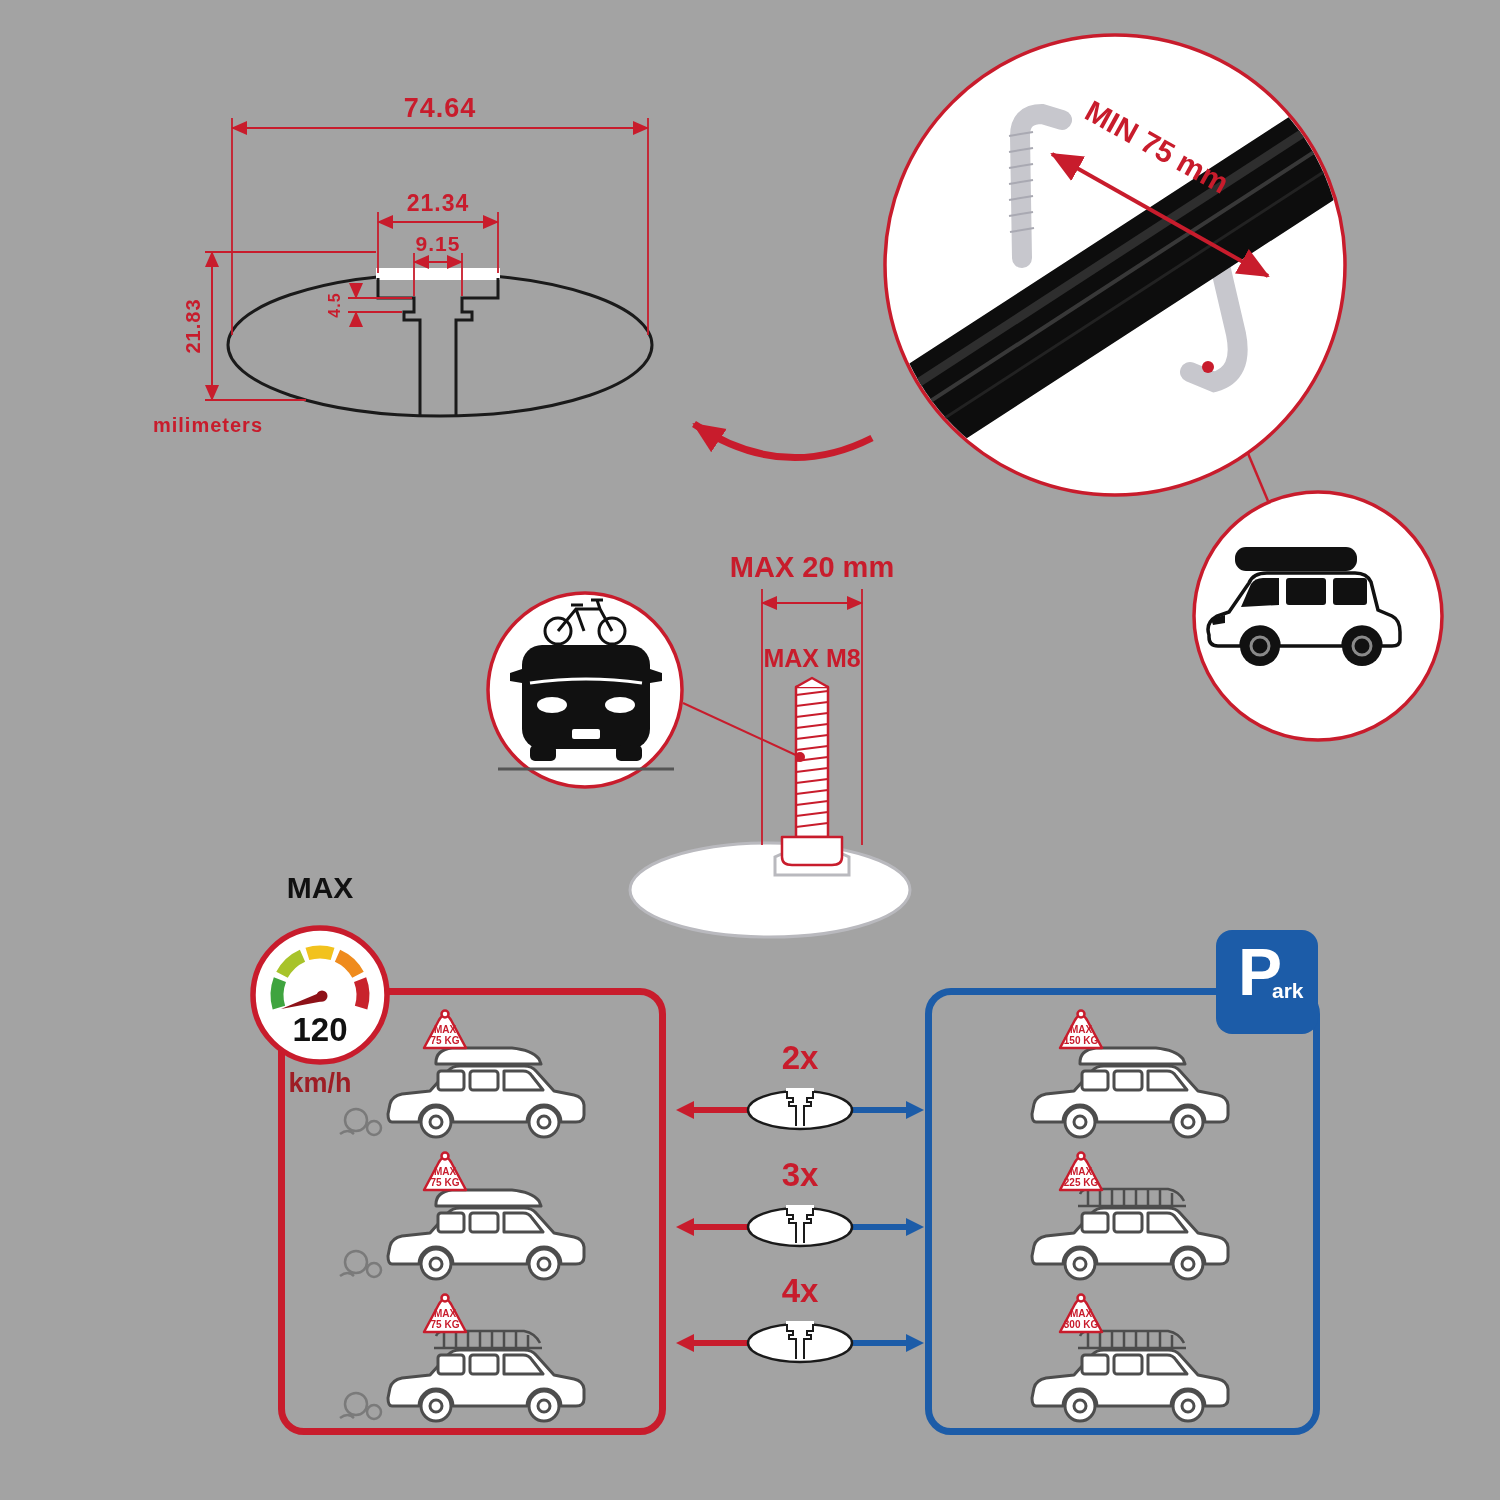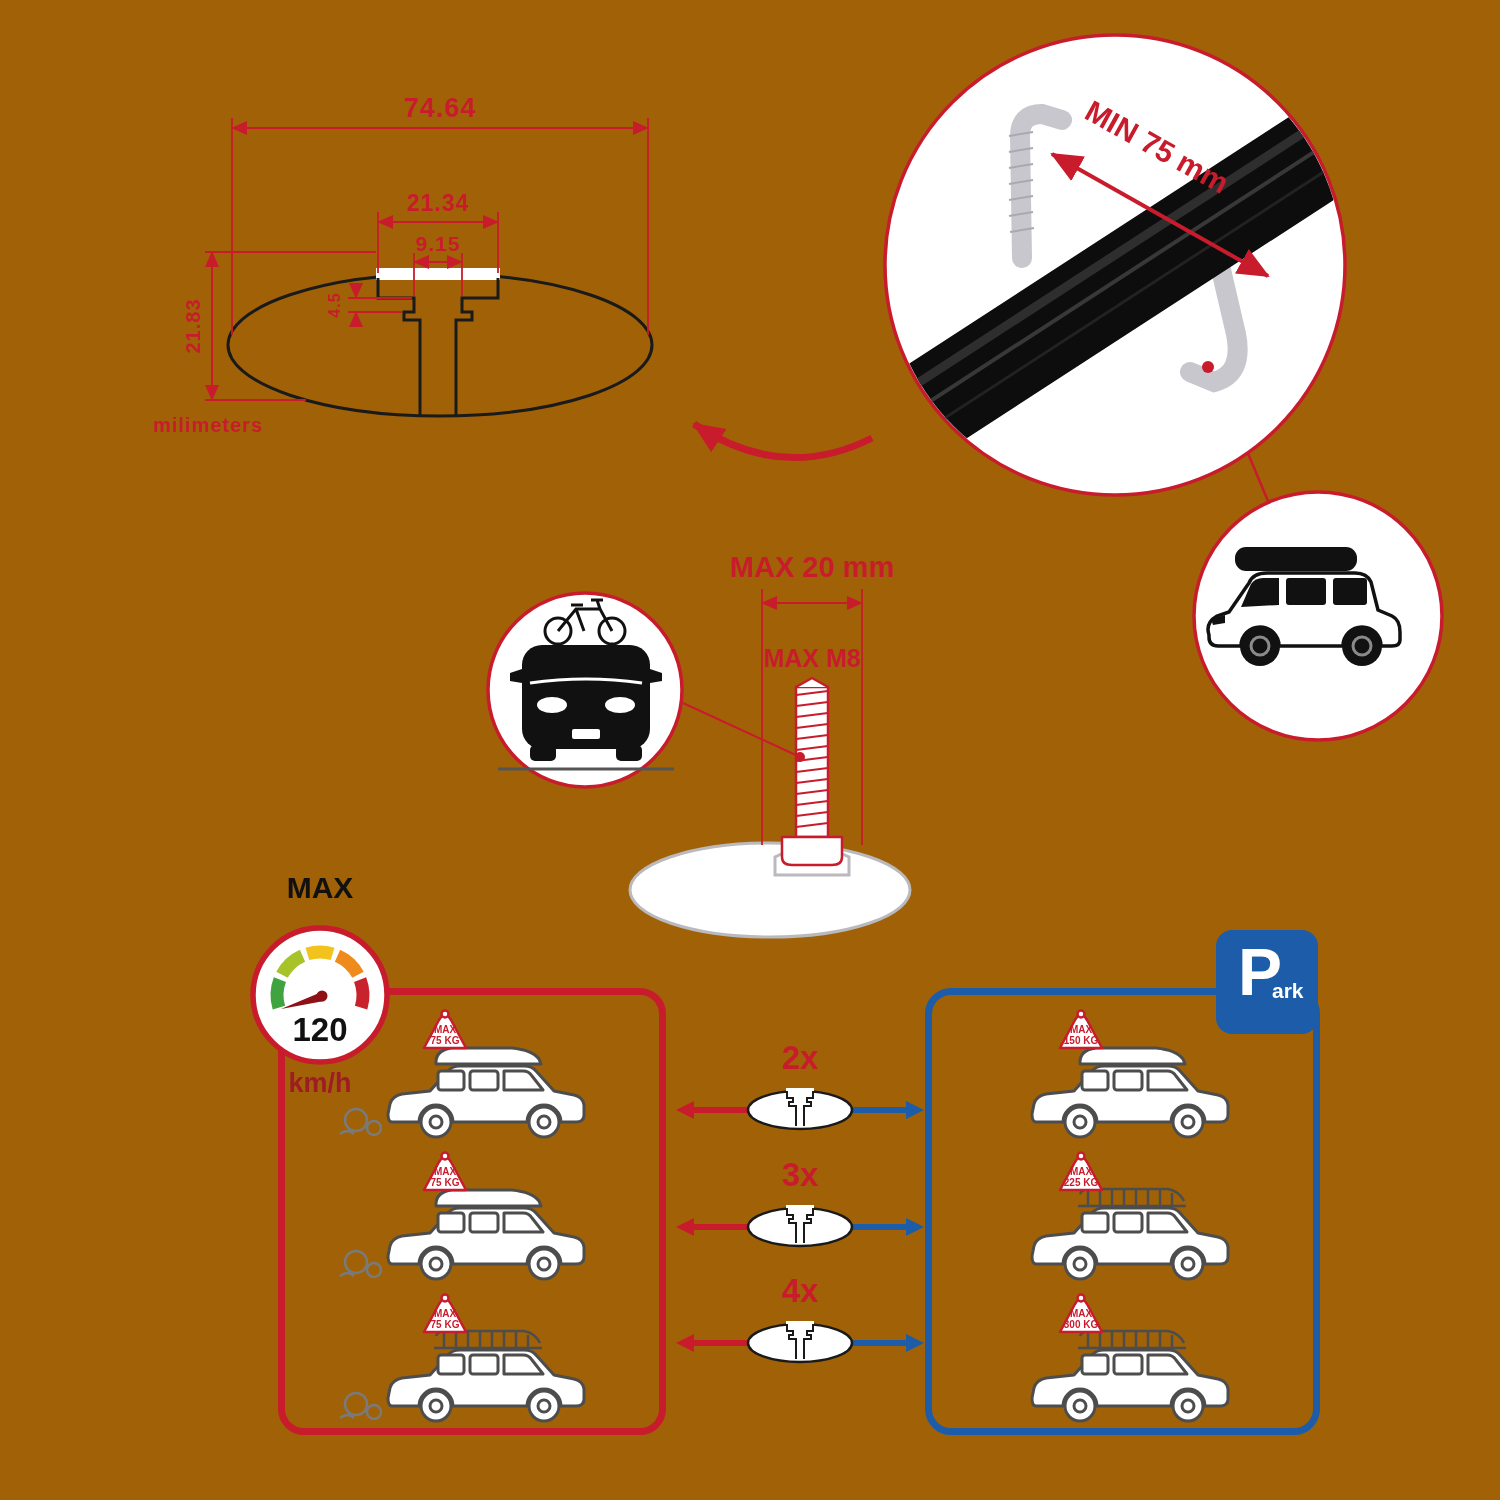--- a/index.html
+++ b/index.html
@@ -1,16 +1,16 @@
 <!DOCTYPE html>
 <html><head>
 <meta charset="utf-8">
 <style>
   html,body{margin:0;padding:0;background:#fff;font-family:"Liberation Sans",sans-serif;}
-  .canvas{position:relative;width:1500px;height:1500px;background:#a16207;overflow:hidden;}
+  .canvas{position:relative;width:1500px;height:1500px;background:#a3a3a3;overflow:hidden;}
   .abs{position:absolute;overflow:visible;}
   svg text{font-family:"Liberation Sans",sans-serif;}
   
   .dim{stroke:#c81c2c;stroke-width:2;fill:none;}
   .dim-ext{stroke:#c81c2c;stroke-width:1.8;fill:none;}
   .dim-t{fill:#c81c2c;font-weight:bold;text-anchor:middle;letter-spacing:1px;}
   .blk-line{fill:none;stroke:#1a1a1a;stroke-width:3;}
   
   .hook{stroke:#c7c7cd;stroke-width:20;fill:none;stroke-linecap:round;}
   .hatch line{stroke:#a9a9b2;stroke-width:2;}

